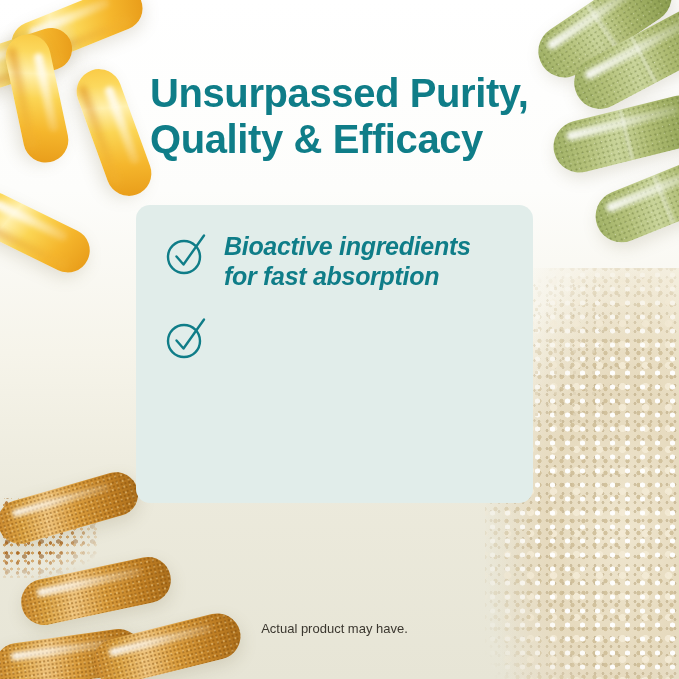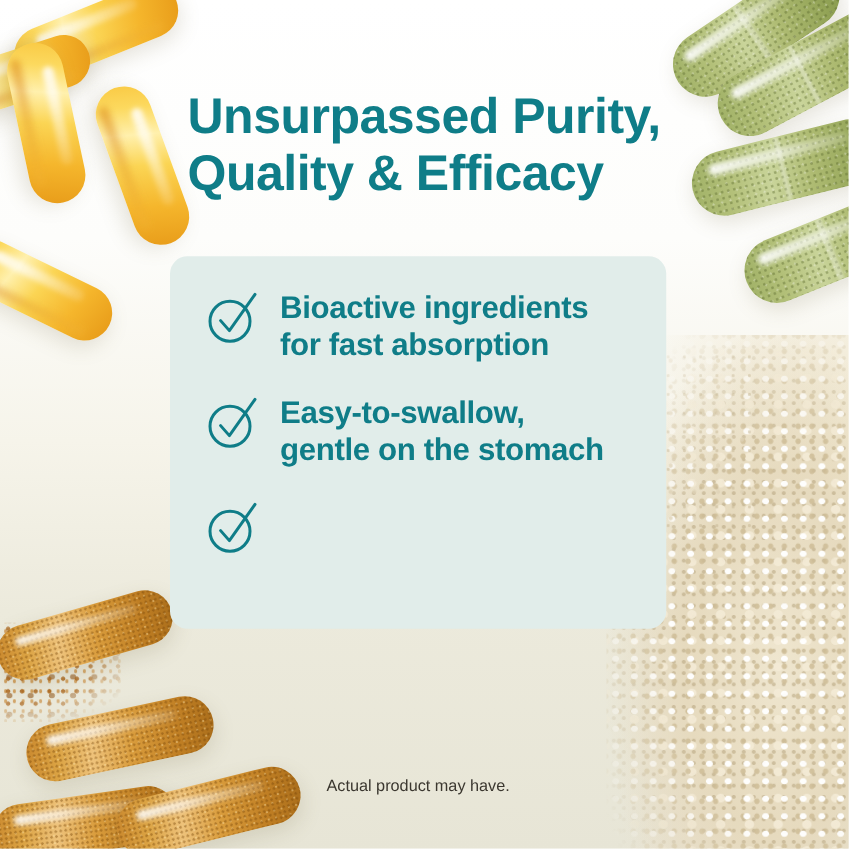--- a/index.html
+++ b/index.html
@@ -230,20 +230,21 @@
   .check-icon svg { display: block; overflow: visible; }
 
   .bullet-text {
     color: #0f7d88;
     font-size: 25px;
     line-height: 1.18;
     font-weight: 700;
     letter-spacing: -0.3px;
     white-space: pre-line;
     padding-top: 1px;
+    font-style: italic;
   }
 
   .disclaimer {
     position: absolute;
     left: 136px;
     top: 558px;
     width: 397px;
     text-align: center;
     color: #3b372f;
     font-size: 13px;
@@ -325,30 +326,20 @@
         <span class="check-icon">
           <svg width="44" height="44" viewBox="0 0 44 44" fill="none">
             <circle cx="20" cy="24" r="16" stroke="#0f7d88" stroke-width="2.4"></circle>
             <path d="M12.5 23.5 L19.5 31.5 L40 2.5" stroke="#0f7d88" stroke-width="2.4" stroke-linecap="round" stroke-linejoin="round"></path>
           </svg>
         </span>
         <span class="bullet-text">Bioactive ingredients
 for fast absorption</span>
       </div>
 
-      <div class="bullet">
-        <span class="check-icon">
-          <svg width="44" height="44" viewBox="0 0 44 44" fill="none">
-            <circle cx="20" cy="24" r="16" stroke="#0f7d88" stroke-width="2.4"></circle>
-            <path d="M12.5 23.5 L19.5 31.5 L40 2.5" stroke="#0f7d88" stroke-width="2.4" stroke-linecap="round" stroke-linejoin="round"></path>
-          </svg>
-        </span>
-        <span class="bullet-text">Easy-to-swallow,
-gentle on the stomach</span>
-      </div>
 
       <div class="bullet">
         <span class="check-icon">
           <svg width="44" height="44" viewBox="0 0 44 44" fill="none">
             <circle cx="20" cy="24" r="16" stroke="#0f7d88" stroke-width="2.4"></circle>
             <path d="M12.5 23.5 L19.5 31.5 L40 2.5" stroke="#0f7d88" stroke-width="2.4" stroke-linecap="round" stroke-linejoin="round"></path>
           </svg>
         </span>
       </div>
 

